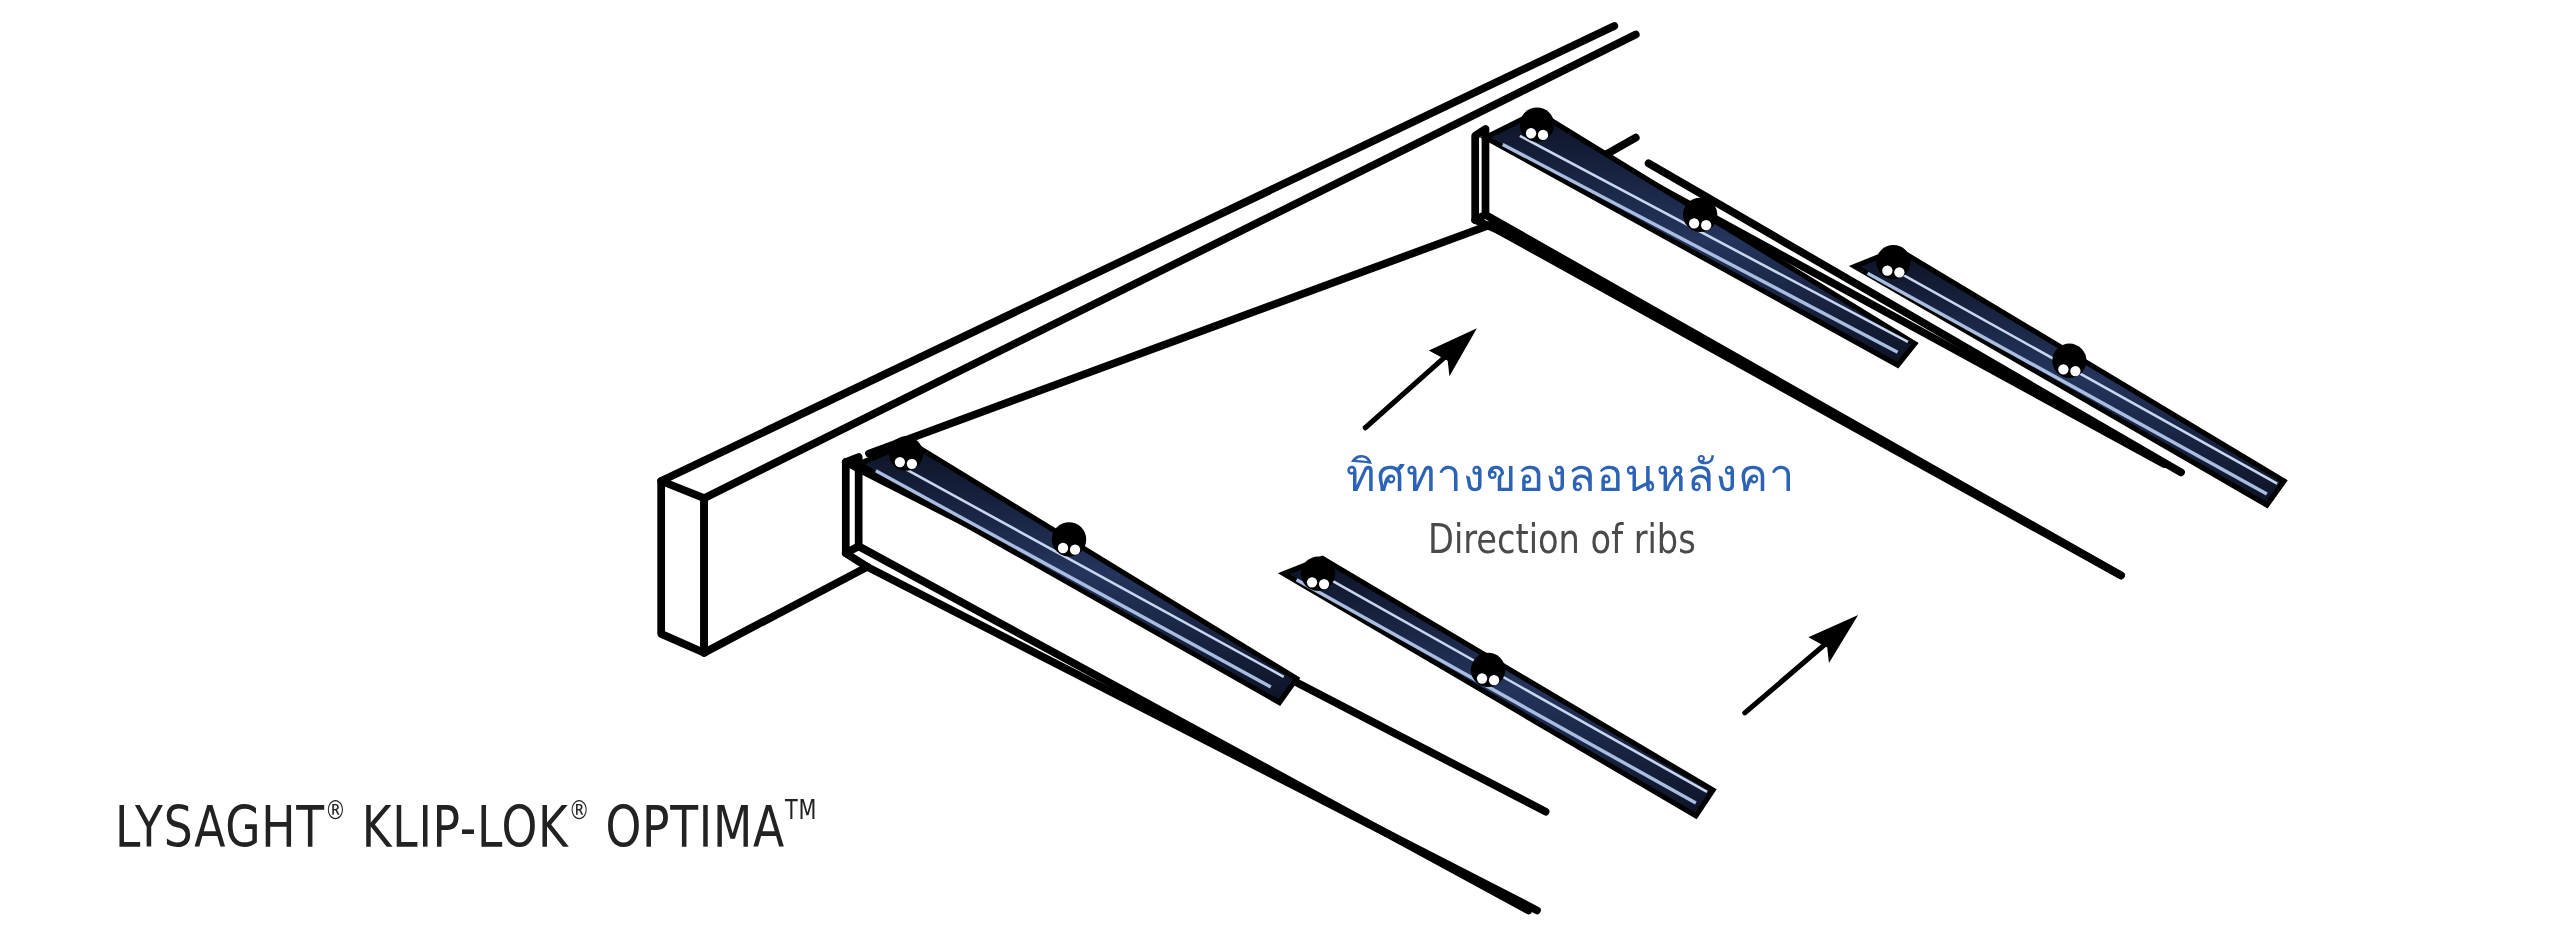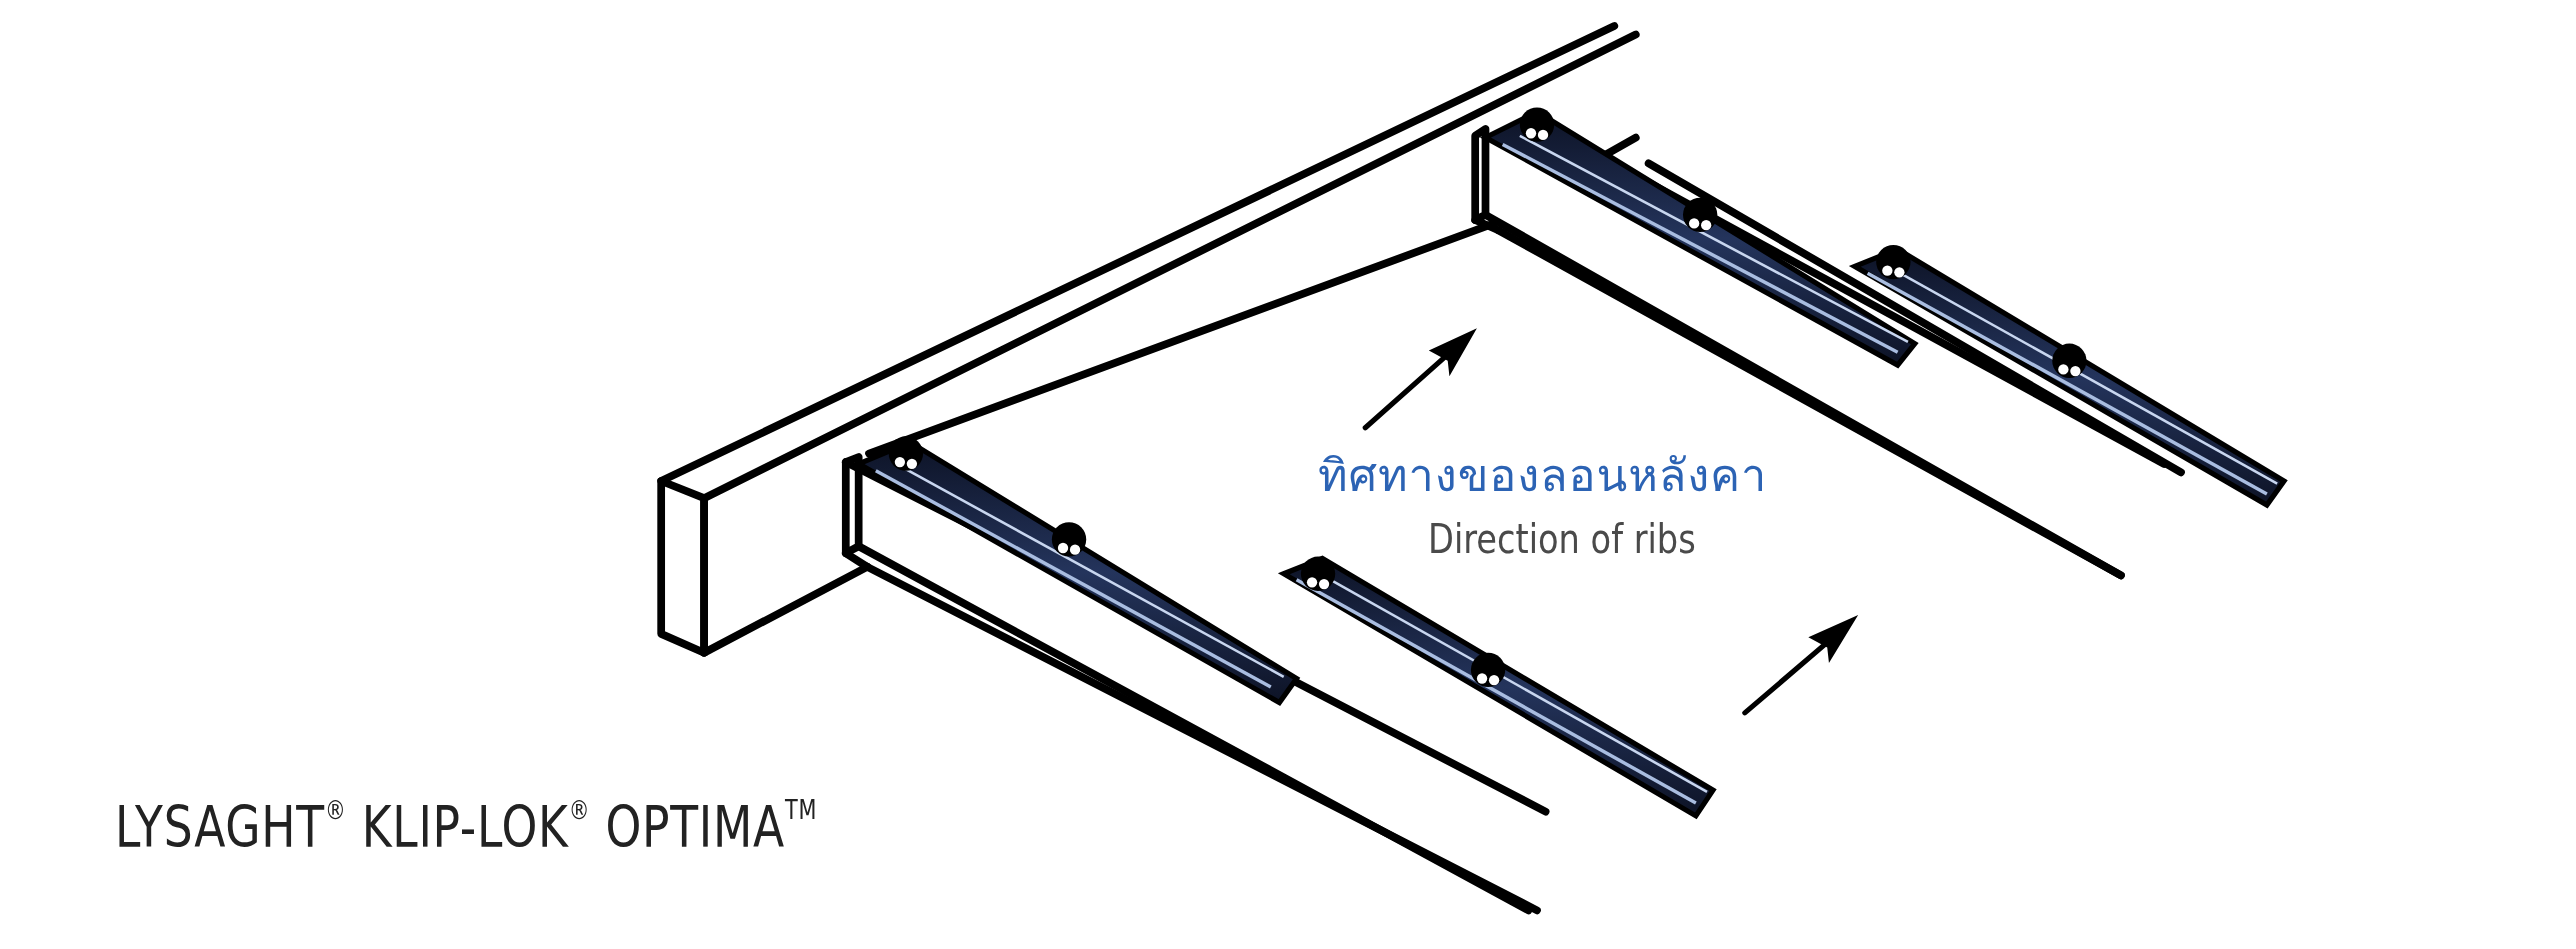--- a/index.html
+++ b/index.html
@@ -15,21 +15,21 @@
       font-family: "Liberation Sans", sans-serif;
     }
     .canvas {
       position: absolute;
       left: 0; top: 0;
       width: 2576px;
       height: 950px;
     }
     .label-thai {
       position: absolute;
-      left: 1318px;
+      left: 1346px;
       top: 453px;
       font-family: "DejaVu Sans", sans-serif;
       font-size: 45px;
       letter-spacing: 0.9px;
       line-height: 1;
       white-space: nowrap;
     }
     .label-en {
       position: absolute;
       left: 1428px;

